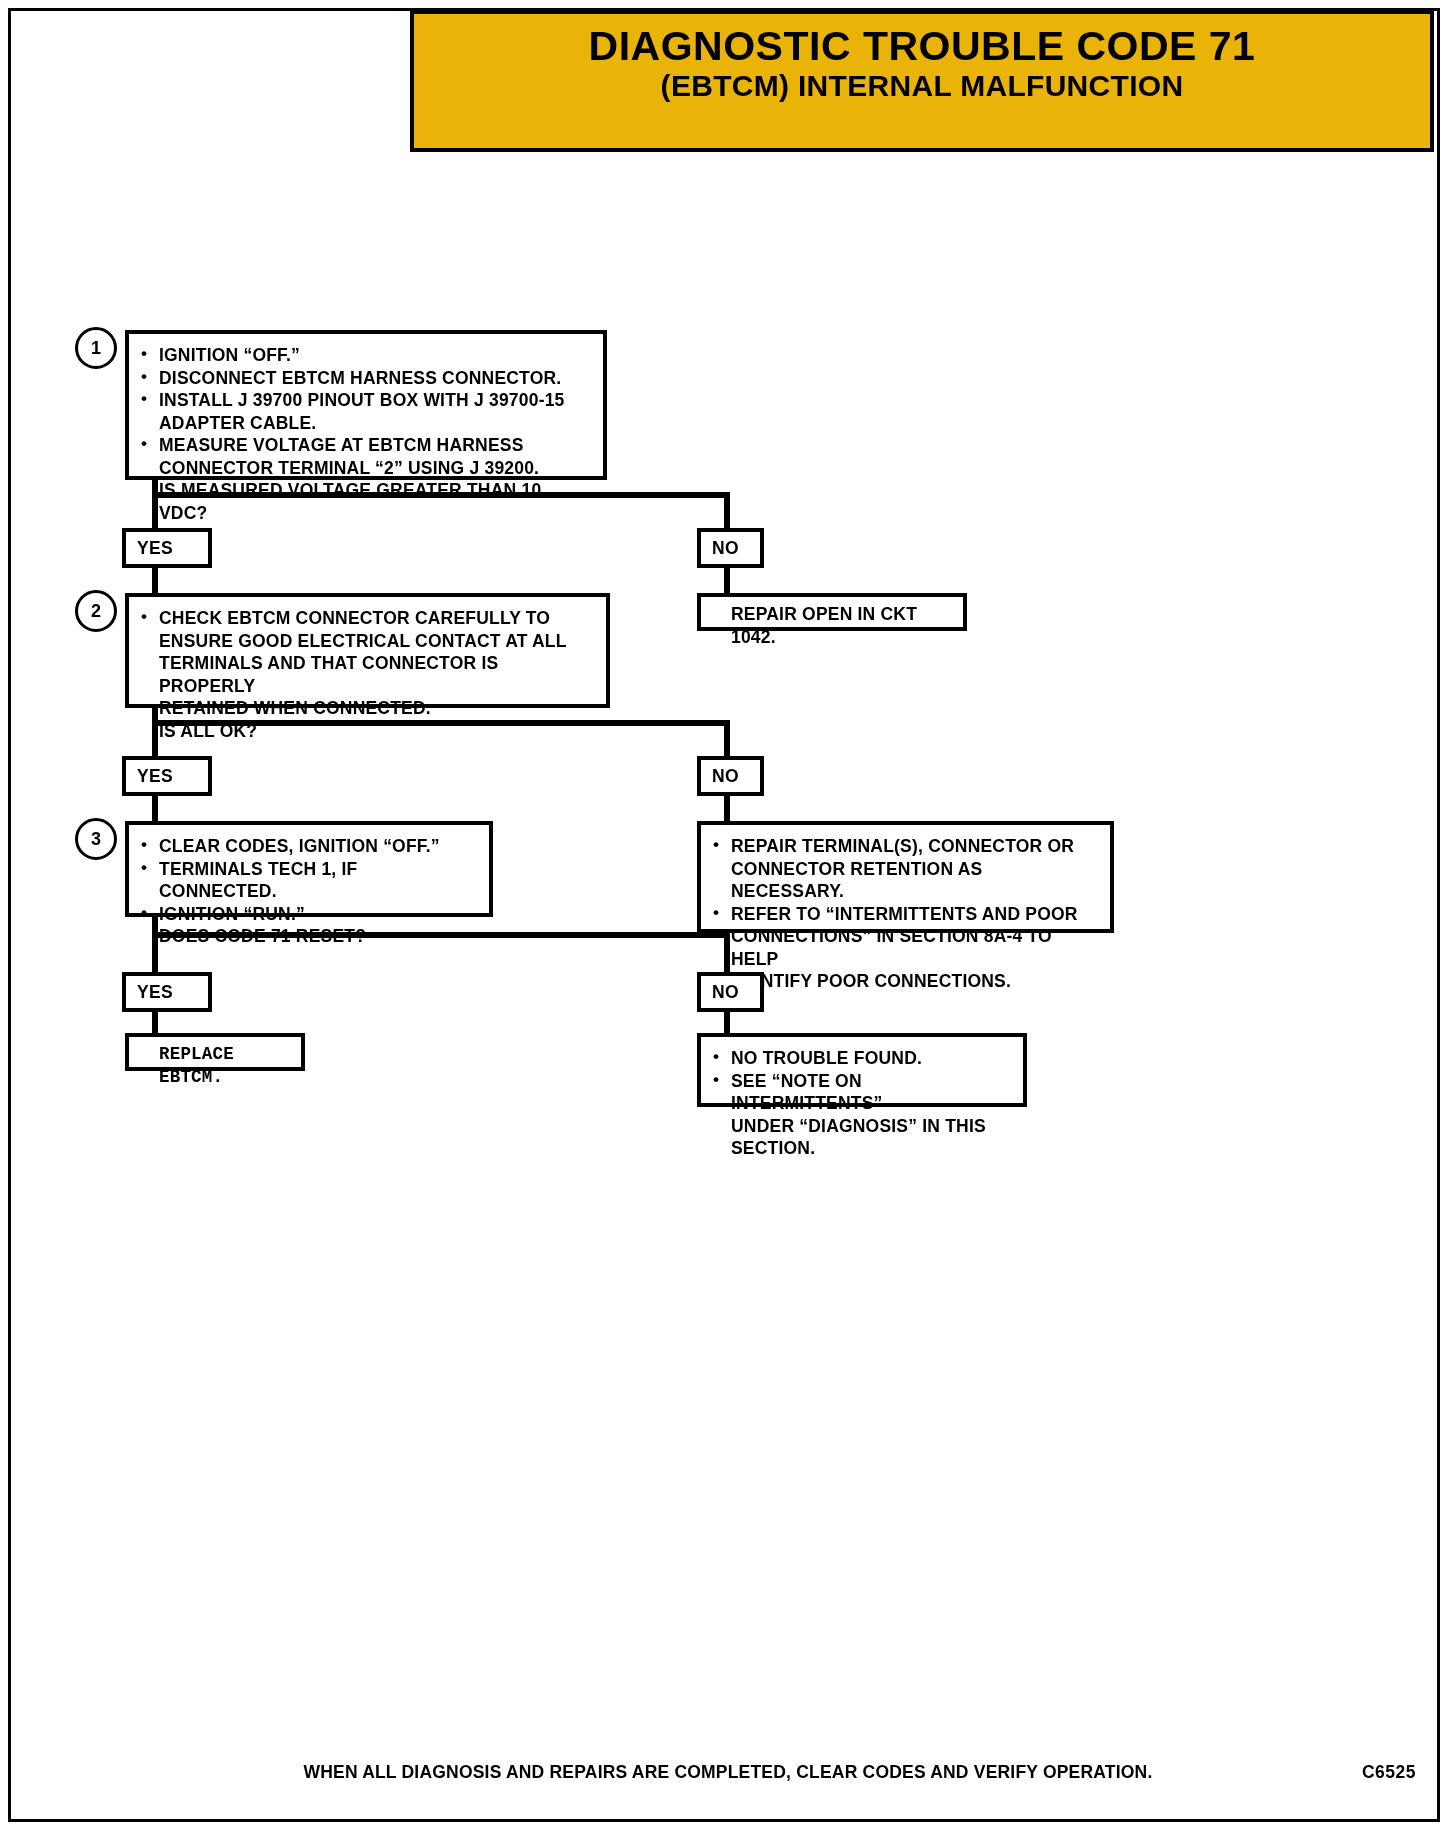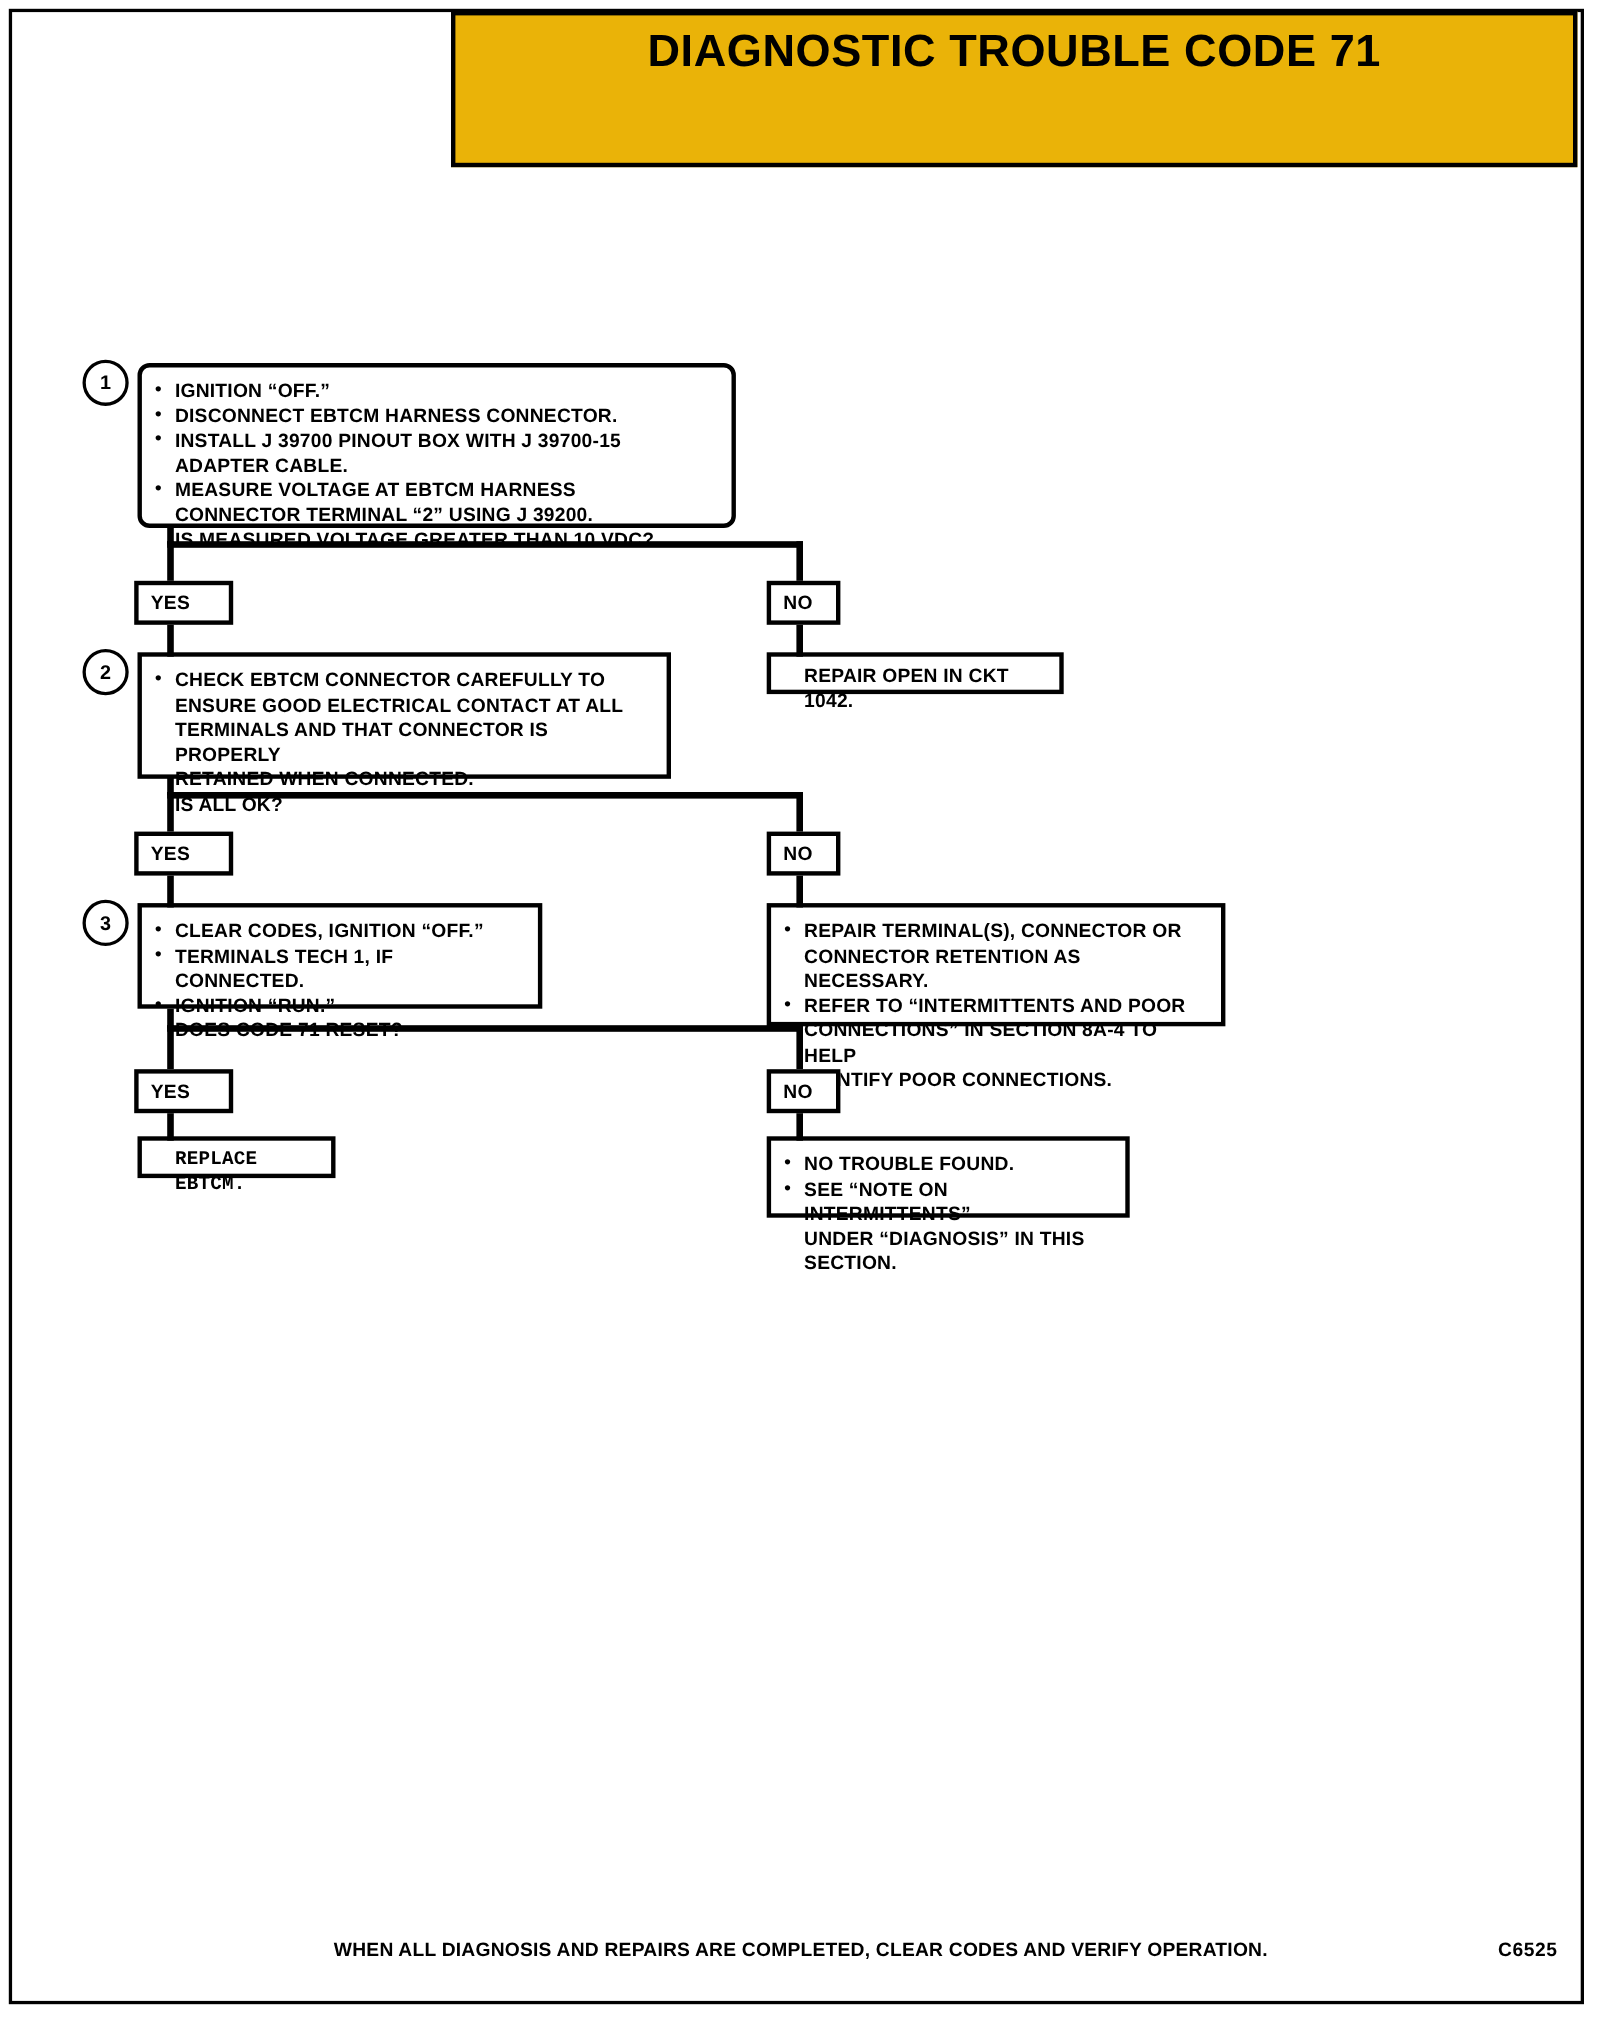--- a/index.html
+++ b/index.html
@@ -156,20 +156,21 @@
 </style>
 </head>
 <body>
 
 <div id="page">
 
   <div class="page-border"></div>
 
   <div class="title-block">
     <div class="title-line1">DIAGNOSTIC TROUBLE CODE 71</div>
+    <div class="title-line3">(EBTCM) INTERNAL MALFUNCTION</div>
   </div>
 
   <div class="ln" style="left:152px; top:477px; width:6px; height:18px;"></div>
 
   <div class="ln" style="left:152px; top:492px; width:578px; height:6px;"></div>
 
   <div class="ln" style="left:152px; top:492px; width:6px; height:40px;"></div>
 
   <div class="ln" style="left:724px; top:492px; width:6px; height:40px;"></div>
 
@@ -188,21 +189,21 @@
   <div class="ln" style="left:152px; top:932px; width:578px; height:6px;"></div>
   <div class="ln" style="left:152px; top:932px; width:6px; height:40px;"></div>
   <div class="ln" style="left:724px; top:932px; width:6px; height:40px;"></div>
   <div class="ln" style="left:152px; top:1009px; width:6px; height:28px;"></div>
   <div class="ln" style="left:724px; top:1009px; width:6px; height:28px;"></div>
 
   <div class="stepnum" style="left:75px; top:327px;">
     <span>1</span>
   </div>
 
-  <div class="fbox" style="left:125px; top:330px; width:544px; height:150px;border-radius:11px;">
+  <div class="fbox" style="left:125px; top:330px; width:482px; height:150px;">
     <div class="inner">
       <ul class="bullets">
         <li>IGNITION “OFF.”</li>
         <li>DISCONNECT EBTCM HARNESS CONNECTOR.</li>
         <li>INSTALL J 39700 PINOUT BOX WITH J 39700-15
 ADAPTER CABLE.</li>
         <li>MEASURE VOLTAGE AT EBTCM HARNESS
 CONNECTOR TERMINAL “2” USING J 39200.
 IS MEASURED VOLTAGE GREATER THAN 10 VDC?</li>
       </ul>

